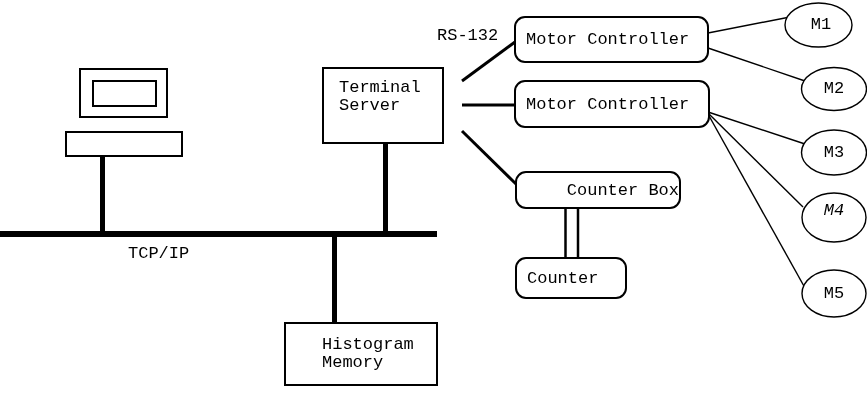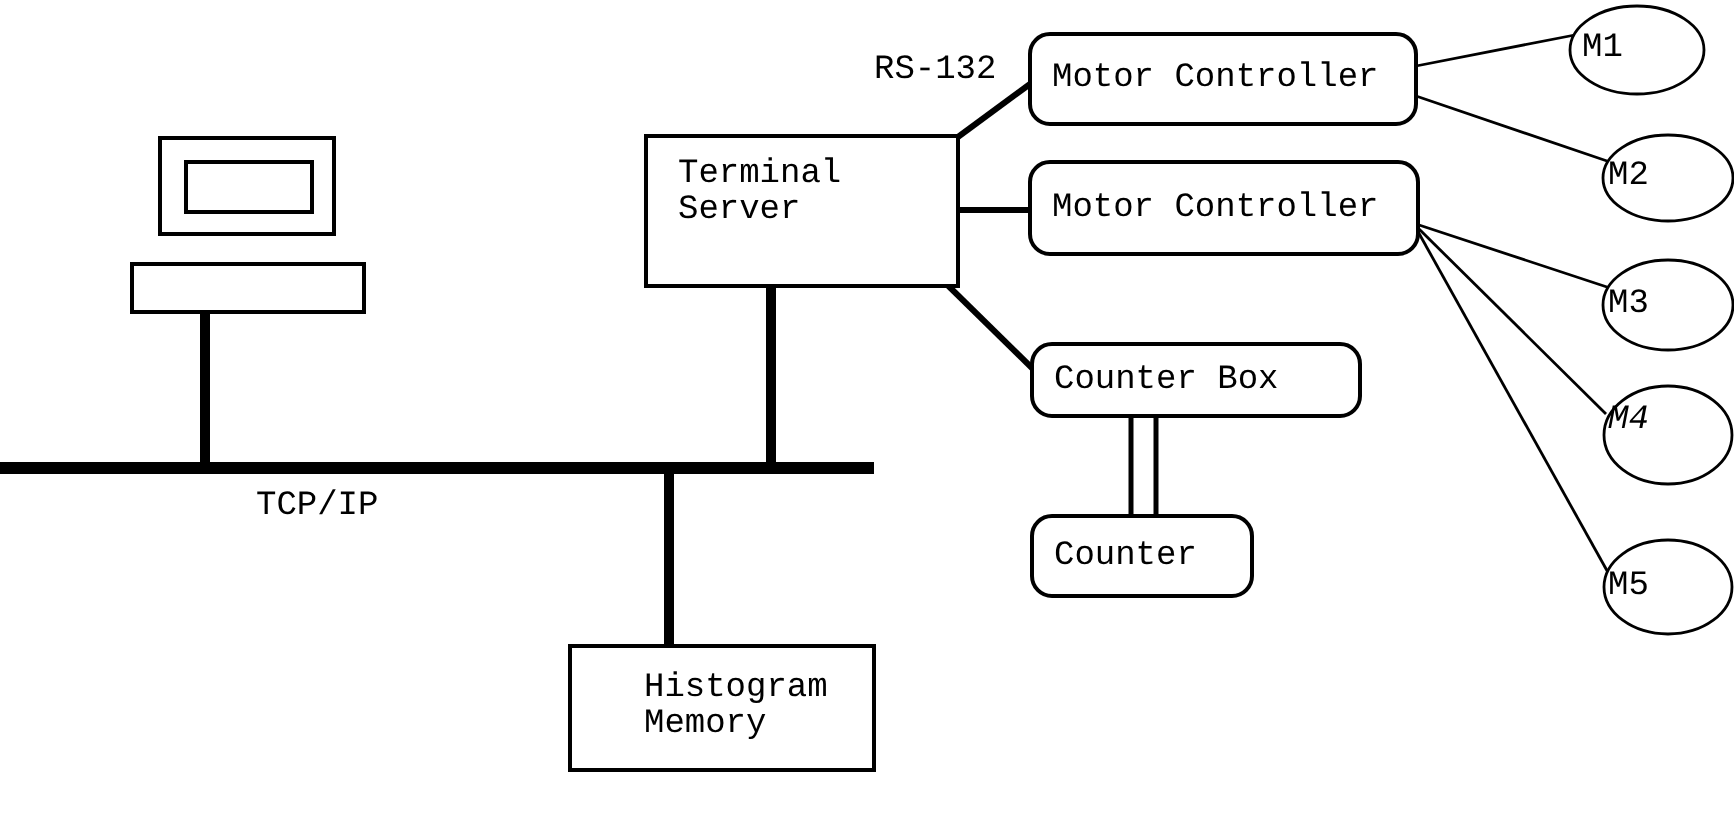--- a/index.html
+++ b/index.html
@@ -27,20 +27,21 @@
   .box.vcenter { display: flex; align-items: center; border-radius: 11px; }
   .lbl {
     position: absolute;
     white-space: nowrap;
     line-height: 18px;
   }
   .two-line div { line-height: 18px; white-space: nowrap; }
   .motor-lbl {
     position: absolute;
     width: 60px;
+    text-align: center;
     line-height: 18px;
   }
 </style>
 </head>
 <body>
 
 <div class="diagram">
 
   <svg class="wires" viewBox="0 0 867 414">
 
@@ -75,33 +76,33 @@
     <ellipse cx="834" cy="293.5" rx="32" ry="23.5" fill="#fff" stroke="#000" stroke-width="1.4"></ellipse>
   </svg>
 
   <div class="box" style="left:79px; top:68px; width:89px; height:50px;"></div>
   <div class="box" style="left:92px; top:80px; width:65px; height:27px;"></div>
   <div class="box" style="left:65px; top:131px; width:118px; height:26px;"></div>
 
   <div class="lbl" style="left:128px; top:245px;">TCP/IP</div>
   <div class="lbl" style="left:437px; top:27px;">RS-132</div>
 
-  <div class="box two-line" style="left:322px; top:67px; width:158px; height:77px; padding:10px 0 4px 15px;">
+  <div class="box two-line" style="left:322px; top:67px; width:122px; height:77px; padding:10px 0 4px 15px;">
     <div>Terminal</div>
     <div>Server</div>
   </div>
 
   <div class="box vcenter" style="left:514px; top:16px; width:195px; height:47px; padding-left:10px;">
     <span>Motor Controller</span>
   </div>
   <div class="box vcenter" style="left:514px; top:80px; width:196px; height:48px; padding-left:10px;">
     <span>Motor Controller</span>
   </div>
 
-  <div class="box vcenter" style="left:515px; top:171px; width:166px; height:38px; padding-left:10px;">
+  <div class="box vcenter" style="left:515px; top:171px; width:166px; height:38px; padding-left:10px;justify-content:flex-end;">
     <span>Counter Box</span>
   </div>
   <div class="box vcenter" style="left:515px; top:257px; width:112px; height:42px; padding-left:10px;">
     <span>Counter</span>
   </div>
 
   <div class="box two-line" style="left:284px; top:322px; width:154px; height:64px; padding:12px 0 0 36px;">
     <div>Histogram</div>
     <div>Memory</div>
   </div>

